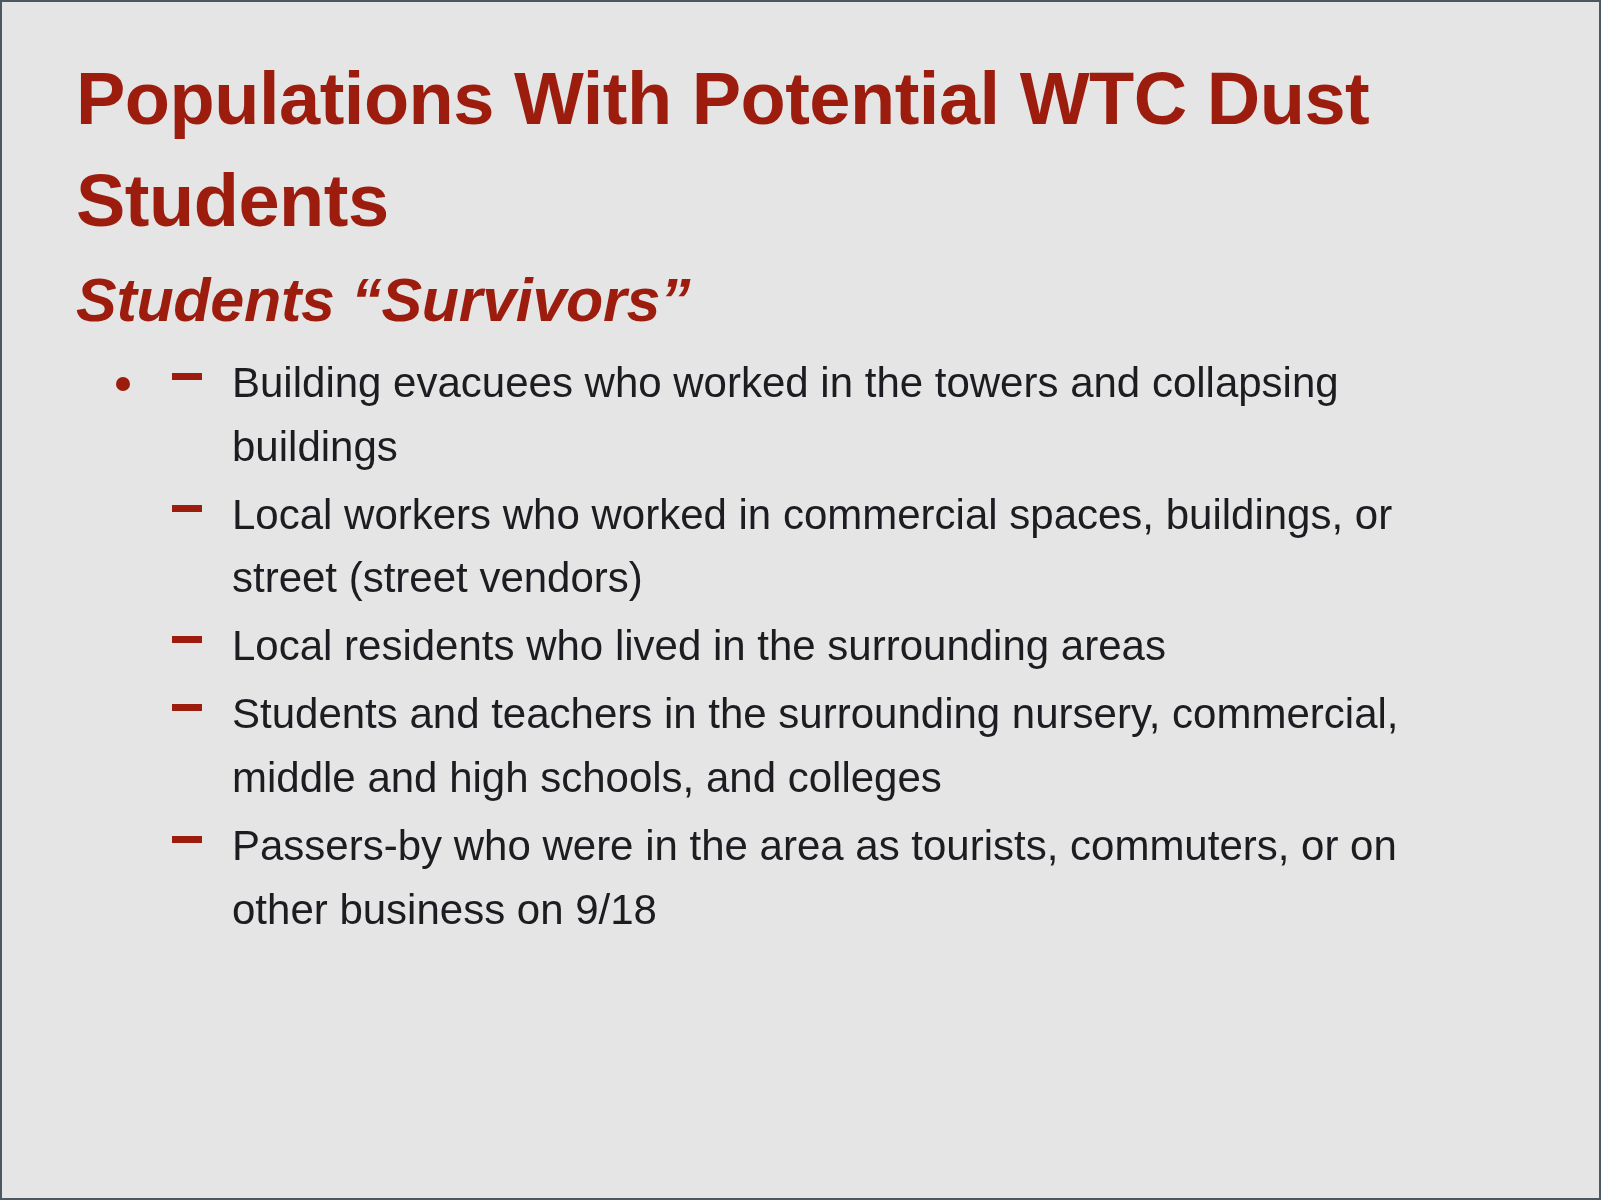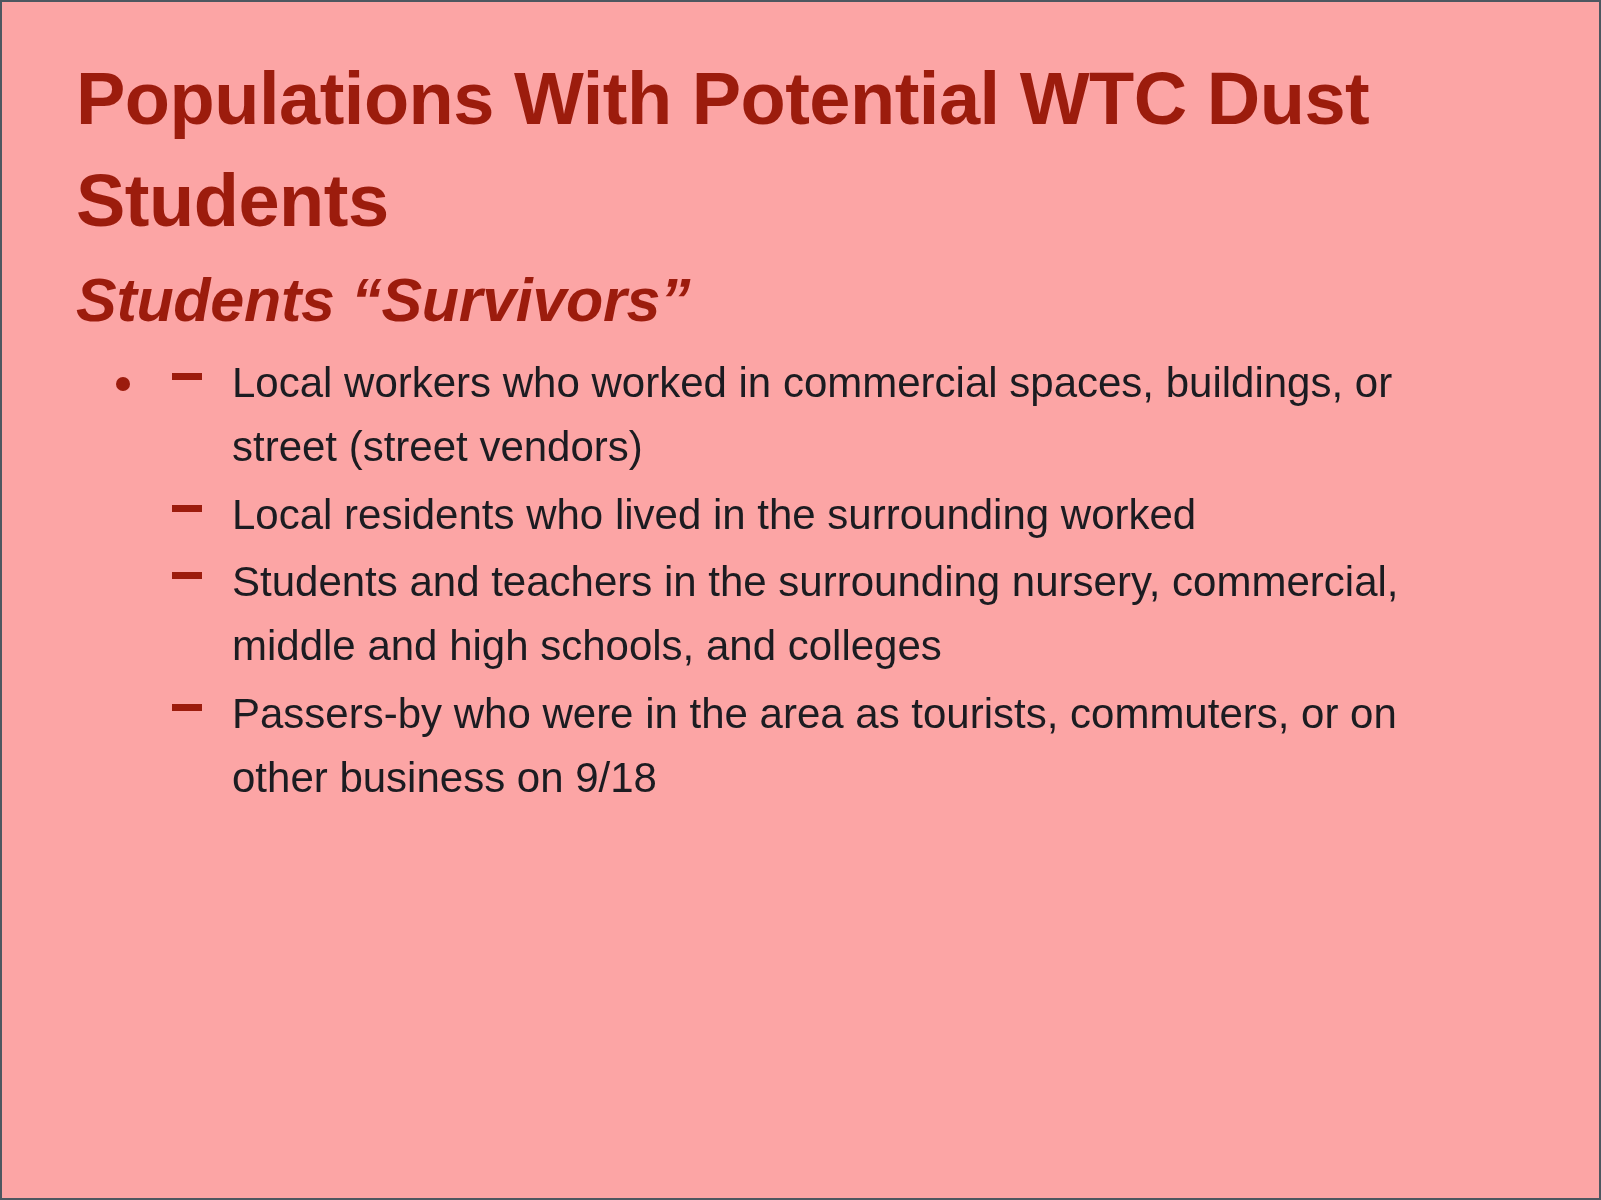--- a/index.html
+++ b/index.html
@@ -8,21 +8,21 @@
     background: #ffffff;
   }
   body {
     font-family: "Liberation Sans", sans-serif;
   }
 
   .slide {
     position: relative;
     width: 1601px;
     height: 1200px;
-    background: #fca5a5;
+    background: #e5e5e5;
     box-sizing: border-box;
     border: 2px solid #4d5760;
     overflow: hidden;
   }
 
   .slide-inner {
     position: absolute;
     left: 0;
     top: 0;
     width: 100%;
@@ -136,28 +136,29 @@
     </div>
 
     <div class="body-block">
       <ul class="lvl1">
         <li class="lvl1-item">
           <span class="bullet-dot"></span>
 
           <ul class="lvl2">
             <li class="lvl2-item">
               <span class="bullet-dash"></span>
+              <span class="lvl2-text">Building evacuees who worked in the towers and collapsing buildings</span>
             </li>
             <li class="lvl2-item">
               <span class="bullet-dash"></span>
               <span class="lvl2-text">Local workers who worked in commercial spaces, buildings, or street (street vendors)</span>
             </li>
             <li class="lvl2-item">
               <span class="bullet-dash"></span>
-              <span class="lvl2-text">Local residents who lived in the surrounding worked</span>
+              <span class="lvl2-text">Local residents who lived in the surrounding areas</span>
             </li>
             <li class="lvl2-item">
               <span class="bullet-dash"></span>
               <span class="lvl2-text">Students and teachers in the surrounding nursery, commercial, middle and high schools, and colleges</span>
             </li>
             <li class="lvl2-item">
               <span class="bullet-dash"></span>
               <span class="lvl2-text">Passers-by who were in the area as tourists, commuters, or on other business on 9/18</span>
             </li>
           </ul>

